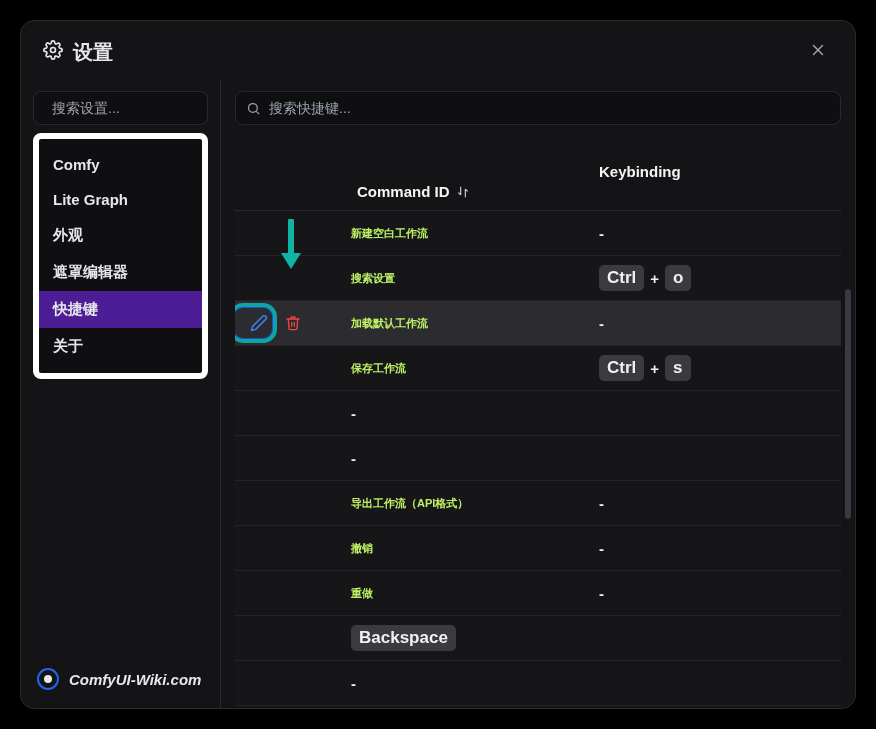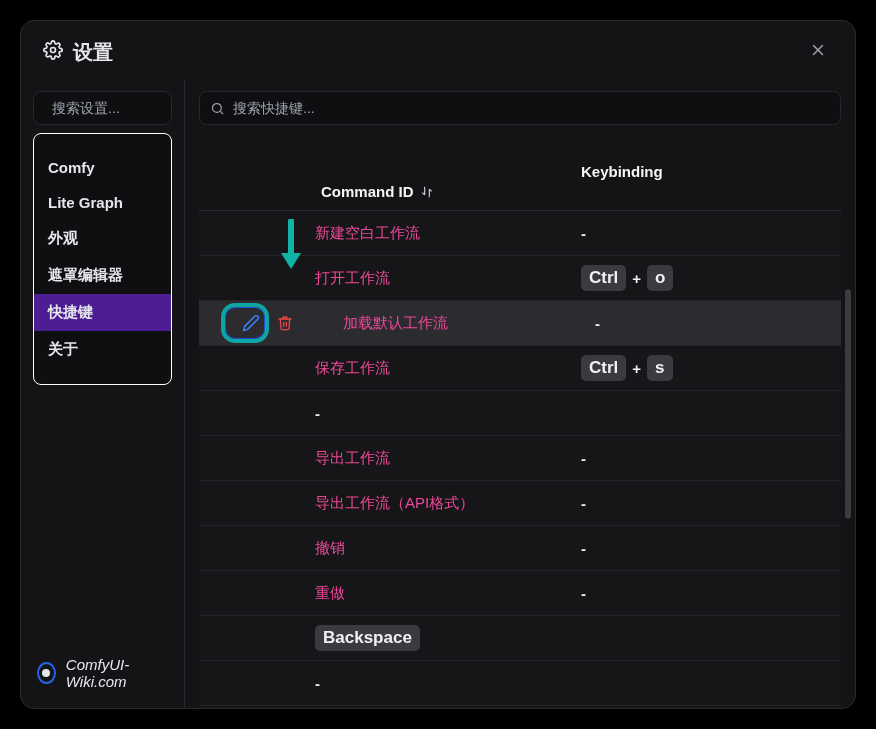--- a/index.html
+++ b/index.html
@@ -11,41 +11,41 @@
   }
   .dlg-header {
     display: flex; align-items: center; justify-content: space-between;
     padding: 14px 22px 10px 22px;
   }
   .dlg-title { display: flex; align-items: center; gap: 10px; font-size: 20px; font-weight: 700; }
   .dlg-close { color: #9ca3af; cursor: pointer; padding: 6px; border-radius: 6px; }
   .dlg-body { display: flex; flex: 1 1 auto; min-height: 0; }
   
   .sidebar {
-    width: 164px; border-right: 1px solid #2a2a2e;
+    width: 200px; border-right: 1px solid #2a2a2e;
     display: flex; flex-direction: column; padding: 12px; gap: 8px;
   }
   .search-wrap {
     display: flex; align-items: center; gap: 8px;
     background: #0f0f11; border: 1px solid #2a2a2e; border-radius: 8px;
     padding: 8px 10px; color: #9ca3af;
   }
   .search-wrap input {
     flex: 1; background: transparent; border: 0; outline: 0;
     color: #e5e7eb; font-size: 14px;
   }
   .search-wrap input::placeholder { color: #9ca3af; }
-  .nav { background: #0f0f11; border: 1px solid #ffffff; border-radius: 8px; padding: 16px 0; }
+  .nav { background: #0f0f11; border: 6px solid #ffffff; border-radius: 8px; padding: 8px 0; }
   .nav-item {
     padding: 9px 14px; font-size: 15px; font-weight: 600; cursor: pointer;
   }
   .nav-item.active { background: #4c1d95; }
   .brand {
     margin-top: auto; display: flex; align-items: center; gap: 10px;
-    font-style: italic; font-weight: 400; font-size: 15px; color: #e5e7eb;
+    font-style: italic; font-weight: 700; font-size: 15px; color: #e5e7eb;
     padding: 6px 4px;
   }
   .brand-icon {
     width: 22px; height: 22px; border-radius: 50%;
     border: 2px solid #2563eb; display: flex; align-items: center; justify-content: center;
   }
   .brand-dot { width: 8px; height: 8px; border-radius: 50%; background: #e5e7eb; }
   
   .main { flex: 1 1 auto; display: flex; flex-direction: column; padding: 12px 14px 0 14px; min-width: 0; }
   .main .search-wrap { margin-bottom: 8px; }
@@ -55,23 +55,23 @@
     border-bottom: 1px solid #2a2a2e;
   }
   .th-cmd { display: flex; align-items: center; gap: 6px; justify-content: flex-start; padding-left: 6px; margin-top: 40px;}
   .th-key { text-align: left; padding-left: 6px;}
   .rows { flex: 1 1 auto; overflow: hidden; }
   .row {
     display: grid; grid-template-columns: 110px 1fr 1fr; align-items: center;
     height: 45px; border-bottom: 1px solid #242428;
     background: #161618;
   }
-  .row.highlight { background: #2b2b30; padding-left: 28px; }
+  .row.highlight { background: #2b2b30; }
   .row .actions { display: flex; align-items: center; gap: 10px; padding-left: 6px; position: relative; height: 100%; }
-  .cmd { font-size: 15px; font-weight: 400; color: #ec4899; padding-left: 6px; white-space: nowrap; overflow: hidden; text-overflow: ellipsis;}
+  .cmd { font-size: 11px; font-weight: 700; color: #bef264; padding-left: 6px; white-space: nowrap; overflow: hidden; text-overflow: ellipsis;}
   .binding { display: flex; align-items: center; gap: 6px; font-size: 15px; font-weight: 700; color: #f1f1f3; padding-left: 6px;}
   .key {
     background: #3a3a40; color: #f1f1f3; border-radius: 5px;
     padding: 3px 8px; font-size: 17px; font-weight: 700;
   }
   .plus { font-weight: 800; }
   .dash { font-weight: 700; }
   
   .arrow-anno {
     position: absolute; left: 258px; top: 198px; width: 24px; height: 52px;
@@ -165,21 +165,21 @@
       <div class="rows" id="rows">
           <div class="row">
             <div class="actions"></div>
             <div class="cmd">新建空白工作流</div>
             <div class="binding">
               <span class="dash">-</span>
             </div>
           </div>
           <div class="row">
             <div class="actions"></div>
-            <div class="cmd">打开工作流</div>
+            <div class="cmd">搜索设置</div>
             <div class="binding">
               <span class="key">Ctrl</span>
               <span class="plus">+</span>
               <span class="key">o</span>
             </div>
           </div>
           <div class="row highlight">
             <div class="actions">
               <div class="edit-ring"></div>
               <span class="icon-btn" style="margin-left: 6px;">
@@ -211,21 +211,20 @@
             </div>
           </div>
           <div class="row">
             <div class="actions"></div>
             <div class="binding">
               <span class="dash">-</span>
             </div>
           </div>
           <div class="row">
             <div class="actions"></div>
-            <div class="cmd">导出工作流</div>
             <div class="binding">
               <span class="dash">-</span>
             </div>
           </div>
           <div class="row">
             <div class="actions"></div>
             <div class="cmd">导出工作流（API格式）</div>
             <div class="binding">
               <span class="dash">-</span>
             </div>

